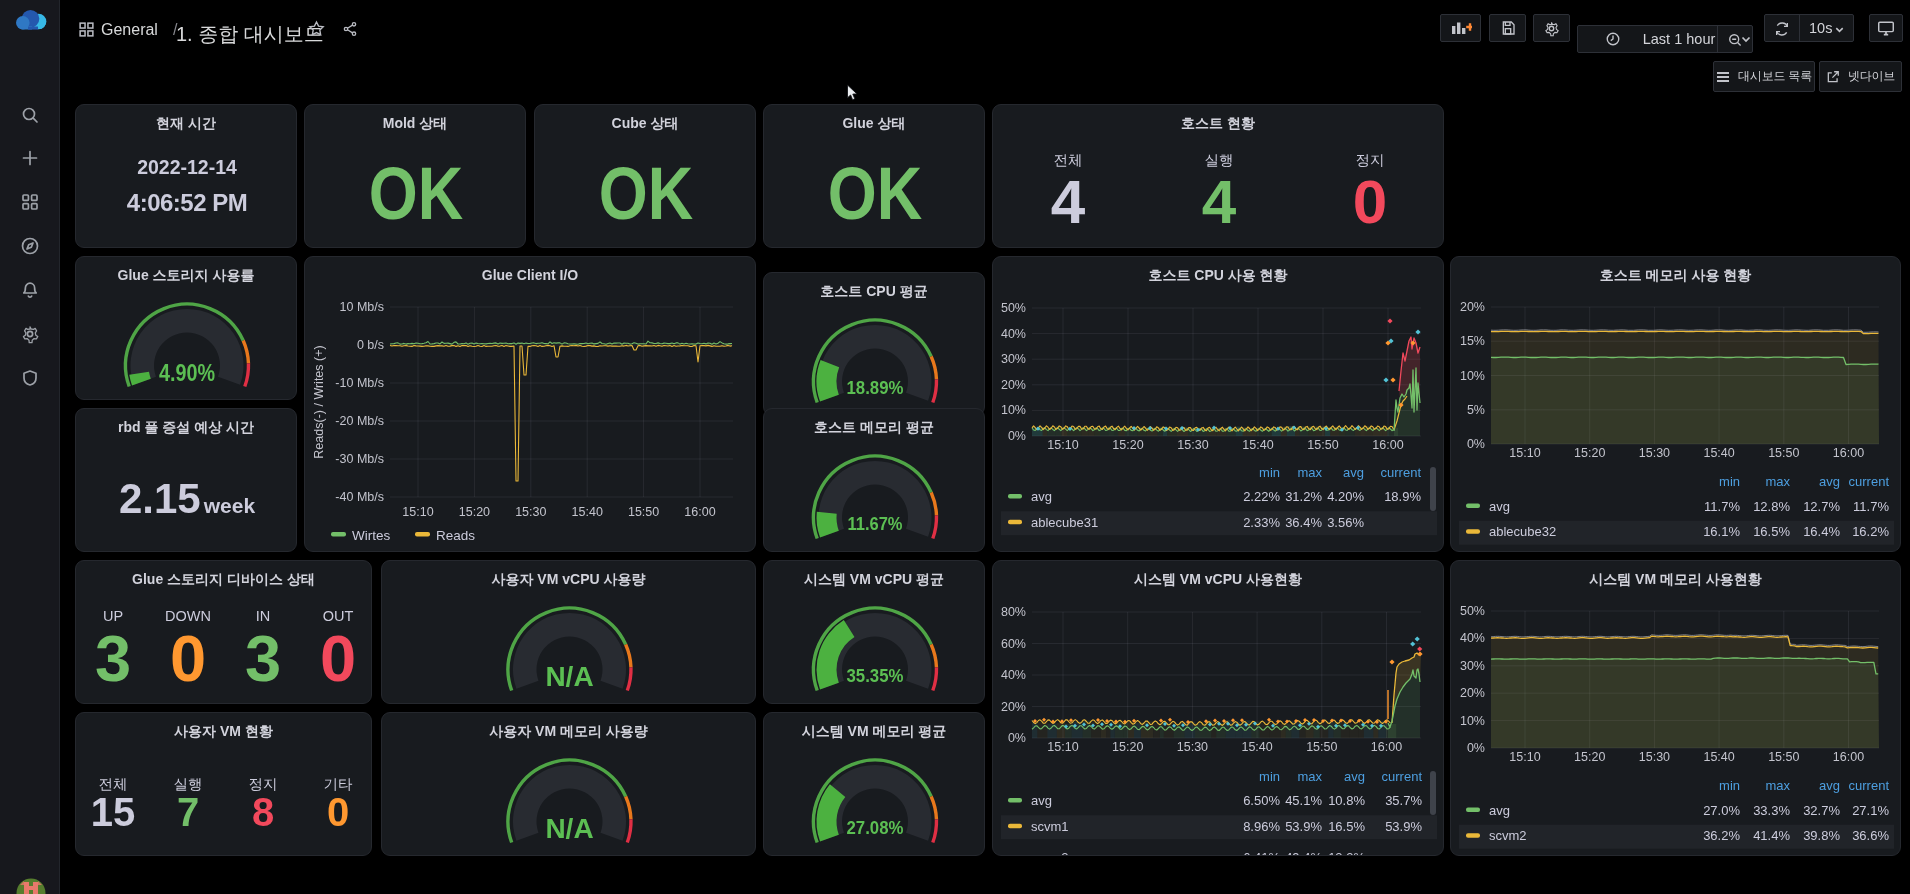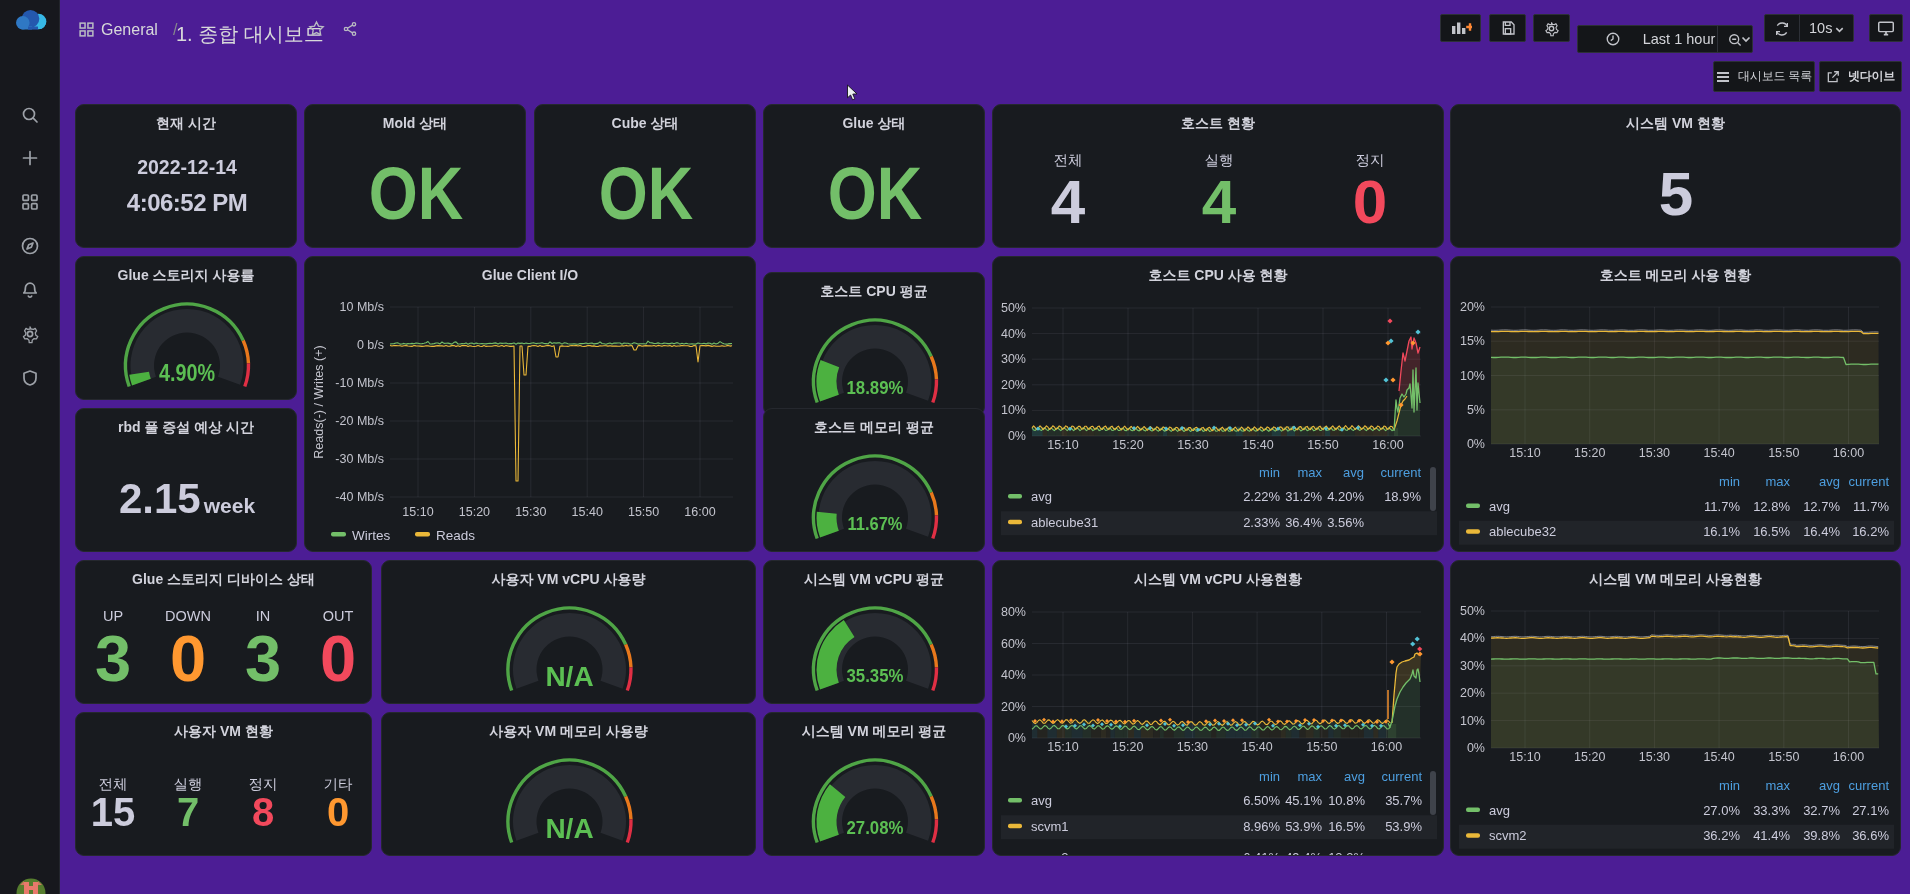--- a/index.html
+++ b/index.html
@@ -1,15 +1,15 @@
 <!DOCTYPE html>
 <html><head><meta charset="utf-8"><style>
 *{margin:0;padding:0;box-sizing:border-box}
 html,body{width:1910px;height:894px;background:#111217;font-family:"Liberation Sans",sans-serif;overflow:hidden}
-#app{position:absolute;left:0;top:0;width:1910px;height:894px;background:#4c1d95}
+#app{position:absolute;left:0;top:0;width:1910px;height:894px;background:#000000}
 .panel{position:absolute;background:#181b1f;border:1px solid #25282e;border-radius:9px;overflow:hidden}
 .ptitle{position:absolute;left:0;right:0;top:10px;text-align:center;color:#d2d3dc;font-size:14px;font-weight:bold;white-space:nowrap}
 .abs{position:absolute}
 .statlab{position:absolute;color:#ccccdc;font-size:14.5px;font-weight:500;text-align:right;transform:translateX(-50%);white-space:nowrap}
 .statnum{position:absolute;font-weight:bold;text-align:center;transform:translate(-50%,-50%);line-height:1;white-space:nowrap}
 .tbtn{position:absolute;height:28px;border:1px solid #2d3037;border-radius:2px;background:#141619;display:flex;align-items:center;justify-content:center;color:#c7c8d0}
 svg{display:block}
 </style></head><body>
 <div id="app">
 
@@ -130,21 +130,21 @@
 <svg width="14" height="12" viewBox="0 0 14 12" stroke="#c2c4ca" stroke-width="1.8">
         <path d="M1 2 h12 M1 6 h12 M1 10 h12"></path>
       </svg>
 <span style="margin-left:8px;font-size:12px;font-weight:500;color:#d4d5da;white-space:nowrap;letter-spacing:-0.2px">대시보드 목록</span>
     </div>
 <div class="tbtn" style="left:1819px;top:61px;width:83px;height:31px">
 <svg width="14" height="14" viewBox="0 0 24 24" fill="none" stroke="#c2c4ca" stroke-width="2.2">
         <path d="M10 5 H4 v15 h15 v-6"></path>
         <path d="M14 3 h7 v7 M21 3 L11 13"></path>
       </svg>
-<span style="margin-left:8px;font-size:12px;font-weight:700;color:#d4d5da;white-space:nowrap;letter-spacing:-0.2px">넷다이브</span>
+<span style="margin-left:8px;font-size:12px;font-weight:400;color:#d4d5da;white-space:nowrap;letter-spacing:-0.2px">넷다이브</span>
     </div>
 <svg class="abs" style="left:846px;top:84px" width="13" height="18" viewBox="0 0 13 18">
       <path d="M1.5 1 L1.5 13.8 L4.6 11 L6.6 15.8 L8.8 14.8 L6.8 10.1 L11 9.9 Z" fill="#eceff2" stroke="#15161a" stroke-width="0.9"></path>
     </svg>
 <div class="panel" style="left:75px;top:104px;width:222px;height:144px">
       <div class="ptitle">현재 시간</div>
 <div class="statnum" style="left:111px;top:62.5px;font-size:19.5px;color:#ccccdc;letter-spacing:0px">2022-12-14</div>
 <div class="statnum" style="left:111px;top:97.5px;font-size:24px;color:#ccccdc;letter-spacing:-0.5px">4:06:52 PM</div>
 </div>
 <div class="panel" style="left:304px;top:104px;width:222px;height:144px">
@@ -160,24 +160,20 @@
 <div class="statnum" style="left:111px;top:87.5px;font-size:75px;color:#73bf69;transform:translate(-50%,-50%) scale(0.84,1)">OK</div>
 </div>
 <div class="panel" style="left:992px;top:104px;width:452px;height:144px">
       <div class="ptitle">호스트 현황</div>
 <div class="statlab" style="left:75px;top:46px">전체</div>
 <div class="statnum" style="left:75px;top:97px;font-size:62px;color:#ccccdc">4</div>
 <div class="statlab" style="left:226px;top:46px">실행</div>
 <div class="statnum" style="left:226px;top:97px;font-size:62px;color:#73bf69">4</div>
 <div class="statlab" style="left:377px;top:46px">정지</div>
 <div class="statnum" style="left:377px;top:97px;font-size:62px;color:#f2495c">0</div>
-</div>
-<div class="panel" style="left:1450px;top:104px;width:451px;height:144px">
-      <div class="ptitle">시스템 VM 현황</div>
-<div class="statnum" style="left:225px;top:89px;font-size:62px;color:#ccccdc">5</div>
 </div>
 <div class="panel" style="left:75px;top:256px;width:222px;height:144px">
       <div class="ptitle">Glue 스토리지 사용률</div>
 <svg width="222" height="144" style="position:absolute;left:0;top:0">
         <path d="M 53.21 129.53 A 61.5 61.5 0 0 1 167.18 83.49" stroke="#4fa546" stroke-width="3.4" fill="none"></path>
         <path d="M 167.18 83.49 A 61.5 61.5 0 0 1 172.46 106.35" stroke="#e8781c" stroke-width="3.4" fill="none"></path>
         <path d="M 172.46 106.35 A 61.5 61.5 0 0 1 168.79 129.53" stroke="#e02f44" stroke-width="3.4" fill="none"></path>
         <path d="M 57.91 127.82 A 56.5 56.5 0 1 1 164.09 127.82 L 142.01 119.79 A 33 33 0 1 0 79.99 119.79 Z" fill="#282b31"></path>
         <path d="M 56.03 128.51 A 58.5 58.5 0 0 1 53.26 117.87 L 73.00 114.67 A 38.5 38.5 0 0 0 74.82 121.67 Z" fill="#4cb140"></path>
         <text x="111" y="123.6" text-anchor="middle" fill="#5cbf53" font-size="24" font-weight="bold" font-family="Liberation Sans, sans-serif" textLength="56" lengthAdjust="spacingAndGlyphs">4.90%</text>

